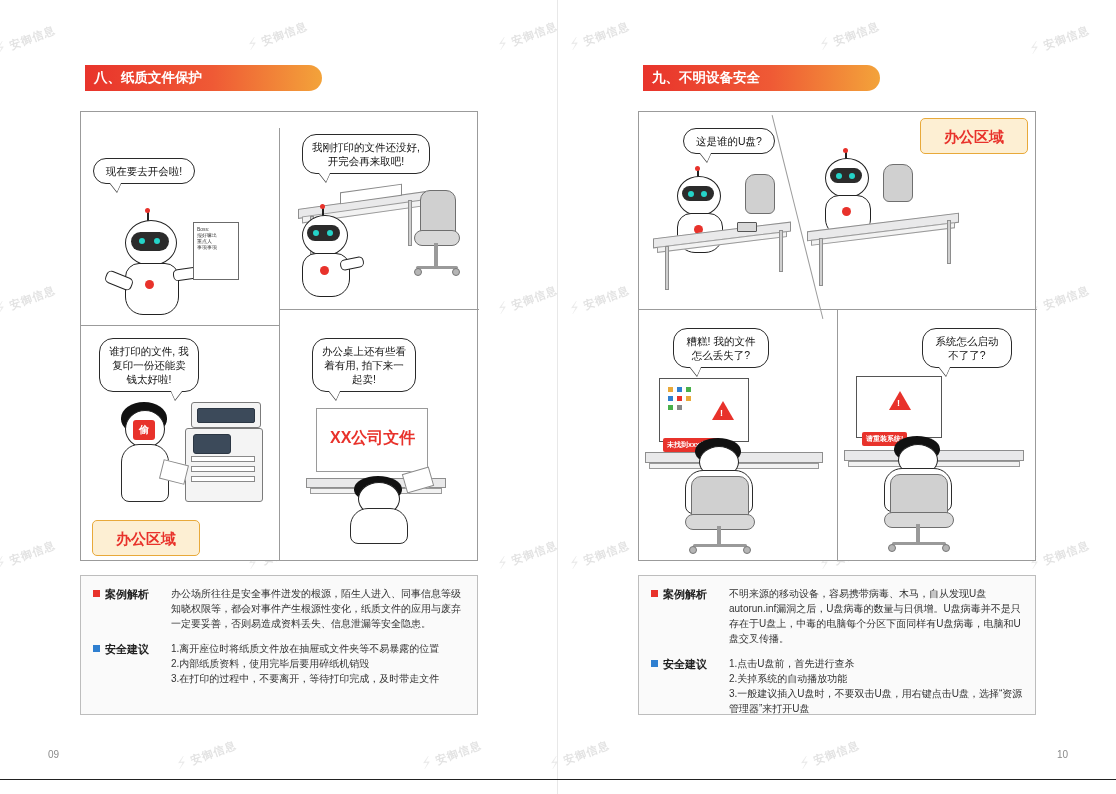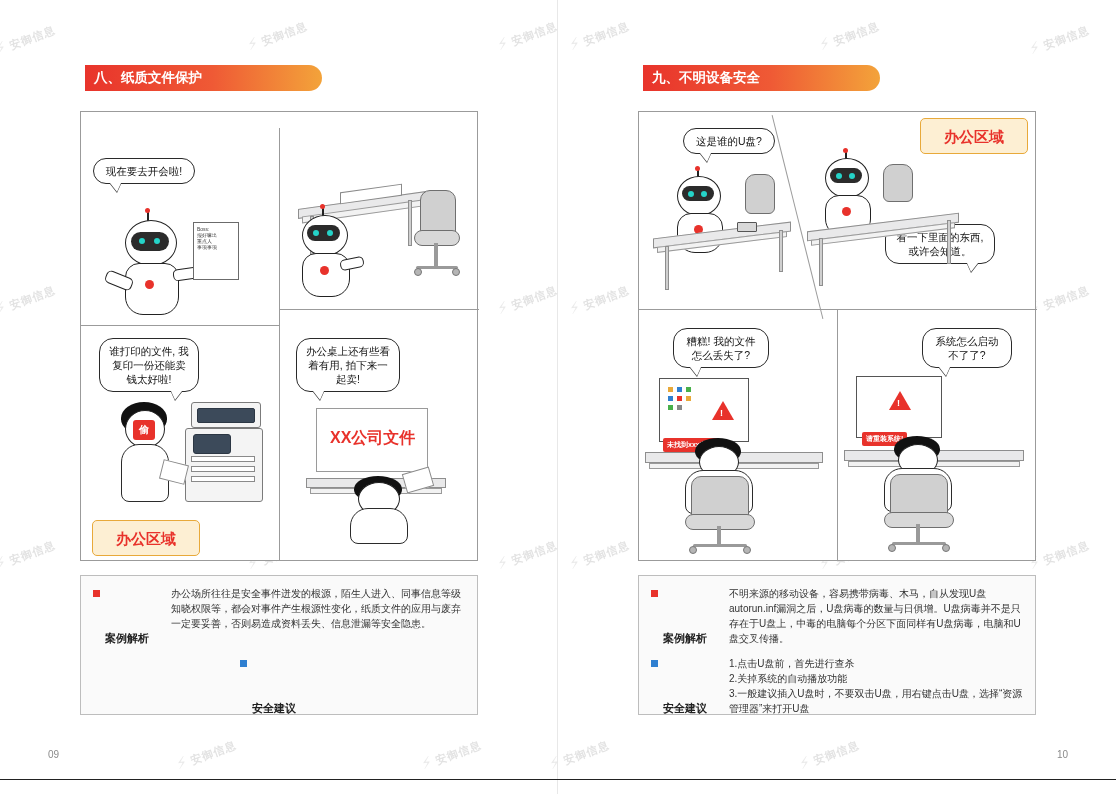--- a/index.html
+++ b/index.html
@@ -47,21 +47,21 @@
     display:flex;align-items:center;justify-content:center;}
 
   
   .notes{position:absolute;border:1px solid #bdbdbd;background:#fafafa;box-sizing:border-box;padding:10px 12px;}
   .note-row{display:flex;margin-bottom:10px;}
   .note-row:last-child{margin-bottom:0;justify-content:center;}
   .note-head{flex:0 0 78px;display:flex;align-items:flex-start;gap:5px;padding-top:1px;}
   .sq{width:7px;height:7px;margin-top:3px;flex:none;}
   .sq.red{background:#e8322b;}
   .sq.blue{background:#2f7fd0;}
-  .note-title{font-size:11px;font-weight:bold;color:#222;white-space:nowrap;margin-top:44px;}
+  .note-title{font-size:11px;font-weight:bold;color:#222;white-space:nowrap;}
   .note-body{flex:1;font-size:10px;line-height:15px;color:#333;}
 
   .pageno{position:absolute;bottom:34px;font-size:10px;color:#8a8a8a;}
 
   
   .desk{position:absolute;background:#e9e9ea;border:1px solid #8e8e8e;box-sizing:border-box;}
   .desk2{position:absolute;background:#f2f2f2;border:1px solid #9a9a9a;box-sizing:border-box;}
   .leg{position:absolute;background:#cfcfcf;border:1px solid #8e8e8e;box-sizing:border-box;}
   .chair-seat{position:absolute;background:#d8d8d8;border:1.2px solid #6f6f6f;border-radius:8px;}
   .chair-back{position:absolute;background:#d0d0d0;border:1.2px solid #6f6f6f;border-radius:10px 10px 6px 6px;}
@@ -142,20 +142,21 @@
         <div class="robot-arm" style="left:92px;top:140px;width:24px;height:10px;transform:rotate(-8deg);"></div>
 
         <div class="frame" style="left:112px;top:94px;width:46px;height:58px;">
           <div class="fl">
             Boss:<br>报好嘛出<br>重点人<br>事项事项
           </div>
         </div>
       </div>
 
       <div class="cell b-b" style="left:199px;top:0;width:199px;height:198px;">
+        <div class="bubble tail-bl" style="left:22px;top:22px;width:128px;">我刚打印的文件还没好, 开完会再来取吧!</div>
 
         <div class="desk" style="left:18px;top:88px;width:128px;height:10px;transform:skewY(-8deg);"></div>
         <div class="desk2" style="left:22px;top:96px;width:120px;height:7px;transform:skewY(-8deg);"></div>
         <div class="leg" style="left:30px;top:104px;width:4px;height:48px;"></div>
         <div class="leg" style="left:128px;top:88px;width:4px;height:46px;"></div>
 
         <div class="chair-back" style="left:140px;top:78px;width:34px;height:44px;"></div>
         <div class="chair-seat" style="left:134px;top:118px;width:44px;height:14px;"></div>
         <div class="chair-pole" style="left:154px;top:131px;height:24px;"></div>
         <div class="chair-base" style="left:136px;top:154px;width:42px;"></div>
@@ -188,21 +189,21 @@
         <div class="paper" style="left:110px;top:166px;width:62px;height:4px;"></div>
 
         <div class="hair" style="left:40px;top:92px;width:46px;height:32px;"></div>
         <div class="robot-head" style="left:44px;top:100px;width:38px;height:36px;"></div>
         <div class="redtag" style="left:52px;top:110px;padding:3px 6px;border-radius:3px;font-size:10px;">偷</div>
         <div class="person-body" style="left:40px;top:134px;width:46px;height:56px;"></div>
         <div class="paper" style="left:80px;top:152px;width:24px;height:18px;transform:rotate(14deg);"></div>
       </div>
 
       <div class="cell" style="left:199px;top:198px;width:199px;height:251px;">
-        <div class="bubble tail-bl" style="left:16px;top:28px;width:104px;">办公桌上还有些看着有用, 拍下来一起卖!</div>
+        <div class="bubble tail-bl" style="left:32px;top:28px;width:104px;">办公桌上还有些看着有用, 拍下来一起卖!</div>
 
         <div class="frame" style="left:36px;top:98px;width:112px;height:64px;border-color:#9a9a9a;"></div>
         <div class="doc-label" style="left:50px;top:118px;">XX公司文件</div>
 
         <div class="desk" style="left:26px;top:168px;width:140px;height:10px;"></div>
         <div class="desk2" style="left:30px;top:178px;width:132px;height:6px;"></div>
 
         <div class="hair" style="left:74px;top:166px;width:48px;height:26px;"></div>
         <div class="robot-head" style="left:78px;top:172px;width:40px;height:32px;"></div>
         <div class="person-body" style="left:70px;top:198px;width:56px;height:34px;"></div>
@@ -218,20 +219,23 @@
           <span class="sq red"></span>
           <span class="note-title">案例解析</span>
         </div>
         <div class="note-body">办公场所往往是安全事件迸发的根源，陌生人进入、同事信息等级知晓权限等，都会对事件产生根源性变化，纸质文件的应用与废弃一定要妥善，否则易造成资料丢失、信息泄漏等安全隐患。</div>
       </div>
       <div class="note-row">
         <div class="note-head">
           <span class="sq blue"></span>
           <span class="note-title">安全建议</span>
         </div>
+        <div class="note-body" style="white-space:pre-line;">1.离开座位时将纸质文件放在抽屉或文件夹等不易暴露的位置
+2.内部纸质资料，使用完毕后要用碎纸机销毁
+3.在打印的过程中，不要离开，等待打印完成，及时带走文件</div>
       </div>
     </div>
 
     <div class="pageno" style="left:48px;">09</div>
   </div>
 
   <div class="page right">
 
     <div class="wm" style="left:10px;top:26px;"><span class="mk">⚡</span><span>安御信息</span></div>
     <div class="wm" style="left:260px;top:26px;"><span class="mk">⚡</span><span>安御信息</span></div>
@@ -255,21 +259,20 @@
       <div class="banner-notch"></div>
       <span>九、不明设备安全</span>
     </div>
 
     <div class="comic" style="left:80px;top:111px;width:398px;height:450px;padding-left:20px;">
 
       <div class="cell b-b" style="left:0;top:0;width:398px;height:198px;">
         <div class="divider-slash" style="left:158px;top:0;height:210px;transform:rotate(-14deg);"></div>
 
         <div class="bubble tail-bl" style="left:44px;top:16px;width:92px;">这是谁的U盘?</div>
-        <div class="bubble tail-br" style="left:246px;top:112px;width:110px;">看一下里面的东西, 或许会知道。</div>
 
         <div class="antenna" style="left:58px;top:58px;height:8px;"></div>
         <div class="antenna-dot" style="left:56px;top:54px;"></div>
         <div class="robot-head" style="left:38px;top:64px;width:42px;height:38px;"></div>
         <div class="robot-visor" style="left:43px;top:74px;width:32px;height:15px;">
           <div class="eye" style="left:6px;top:5px;"></div>
           <div class="eye" style="left:19px;top:5px;"></div>
         </div>
         <div class="robot-body" style="left:38px;top:101px;width:44px;height:38px;"></div>
         <div class="logo-chip" style="left:55px;top:113px;"></div>

